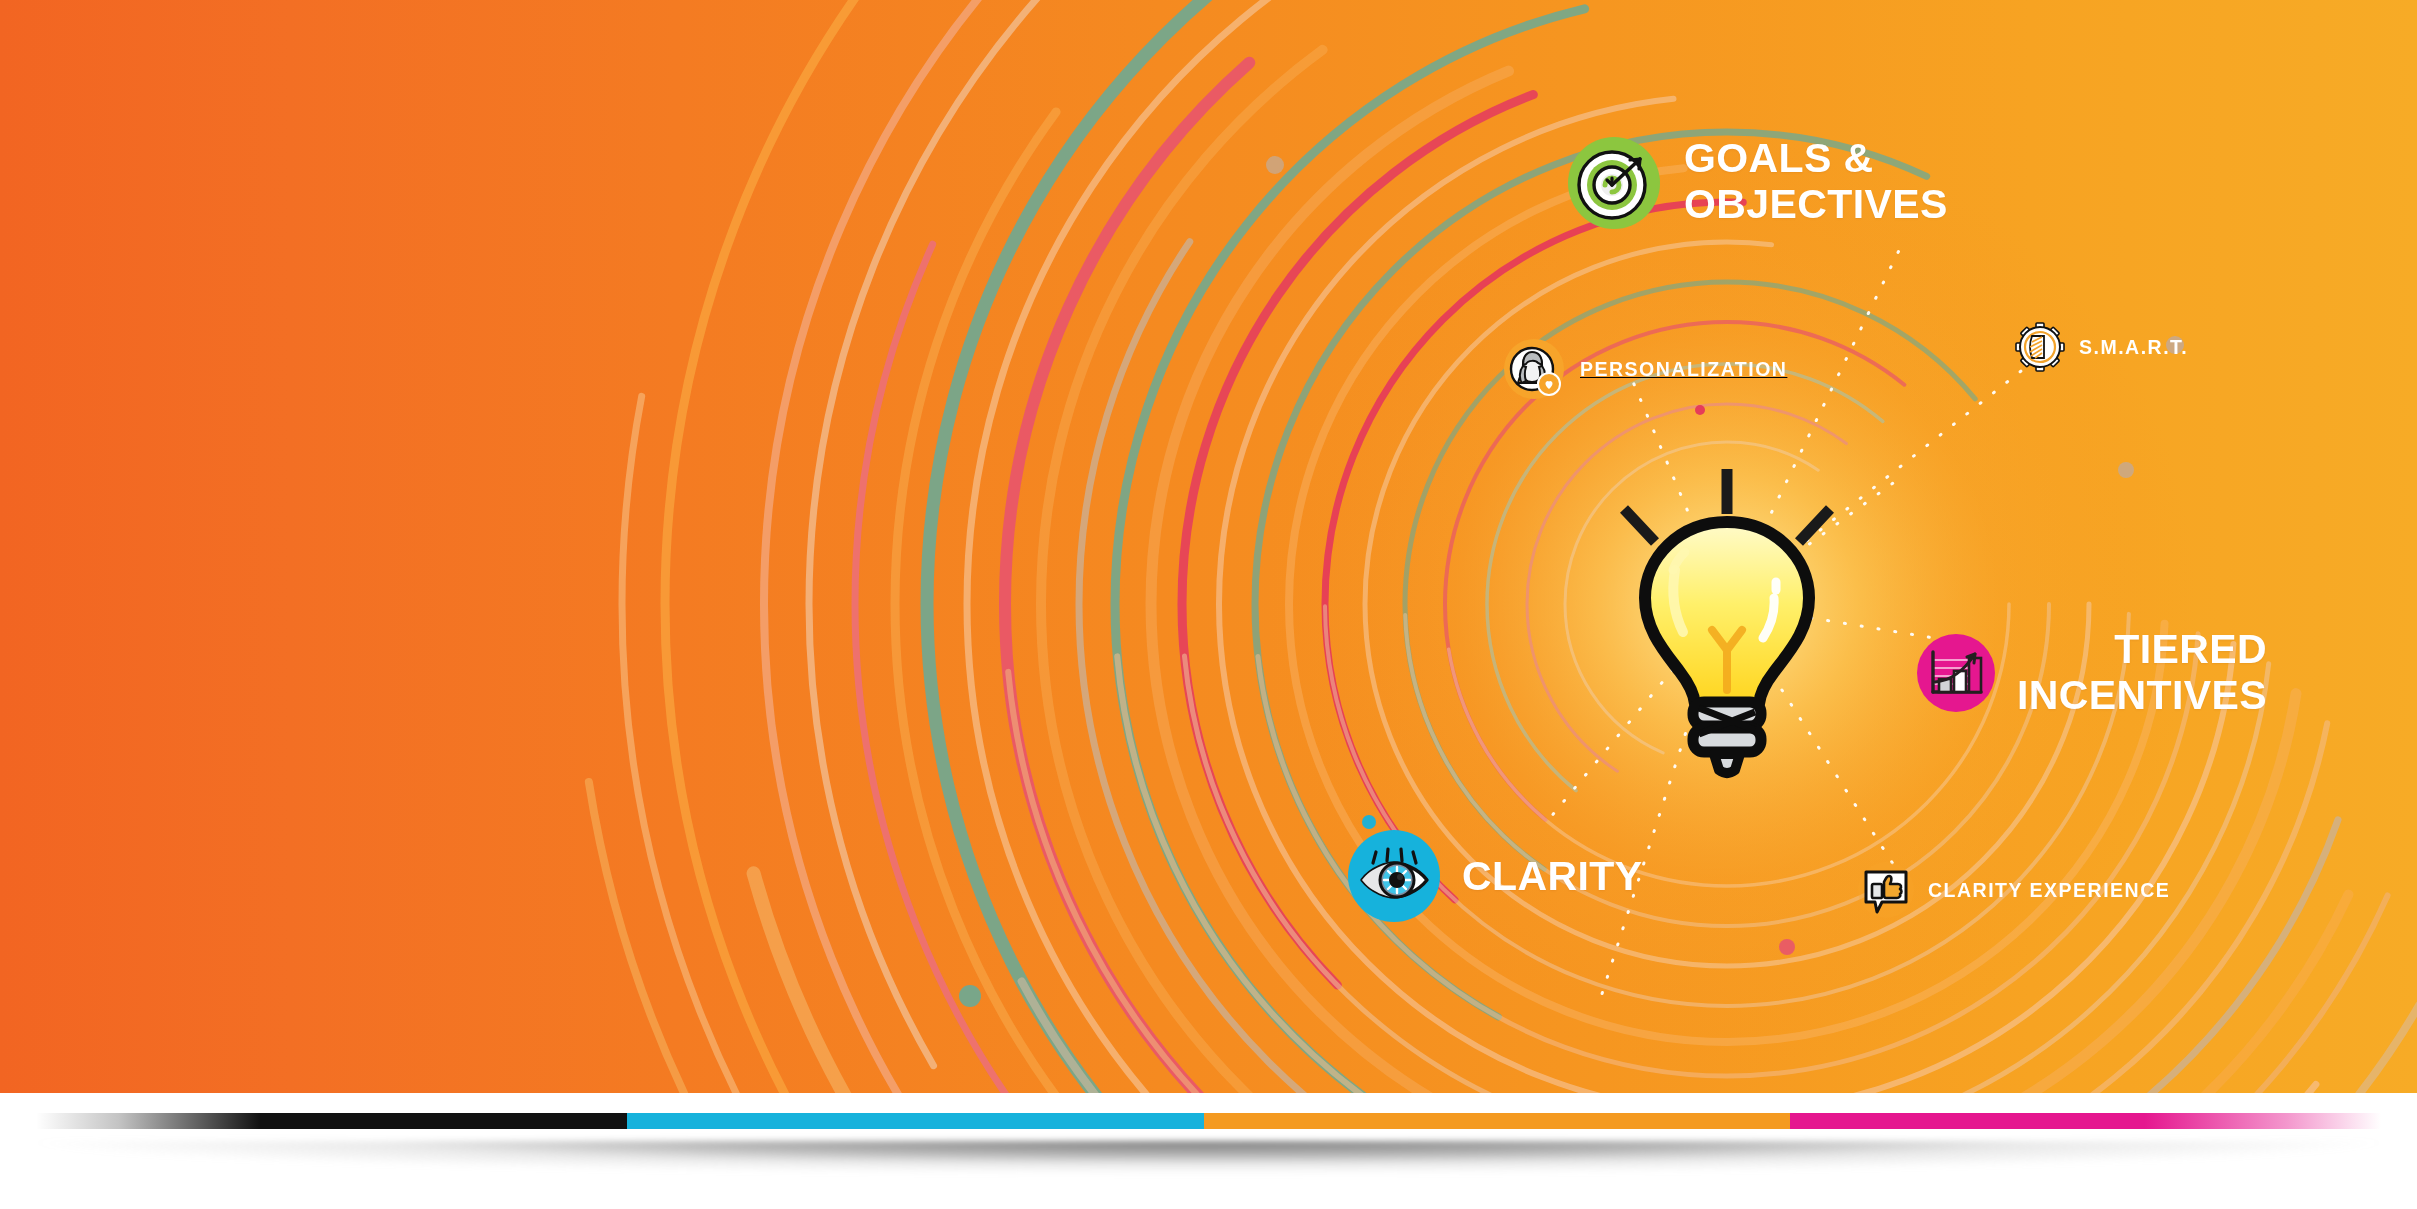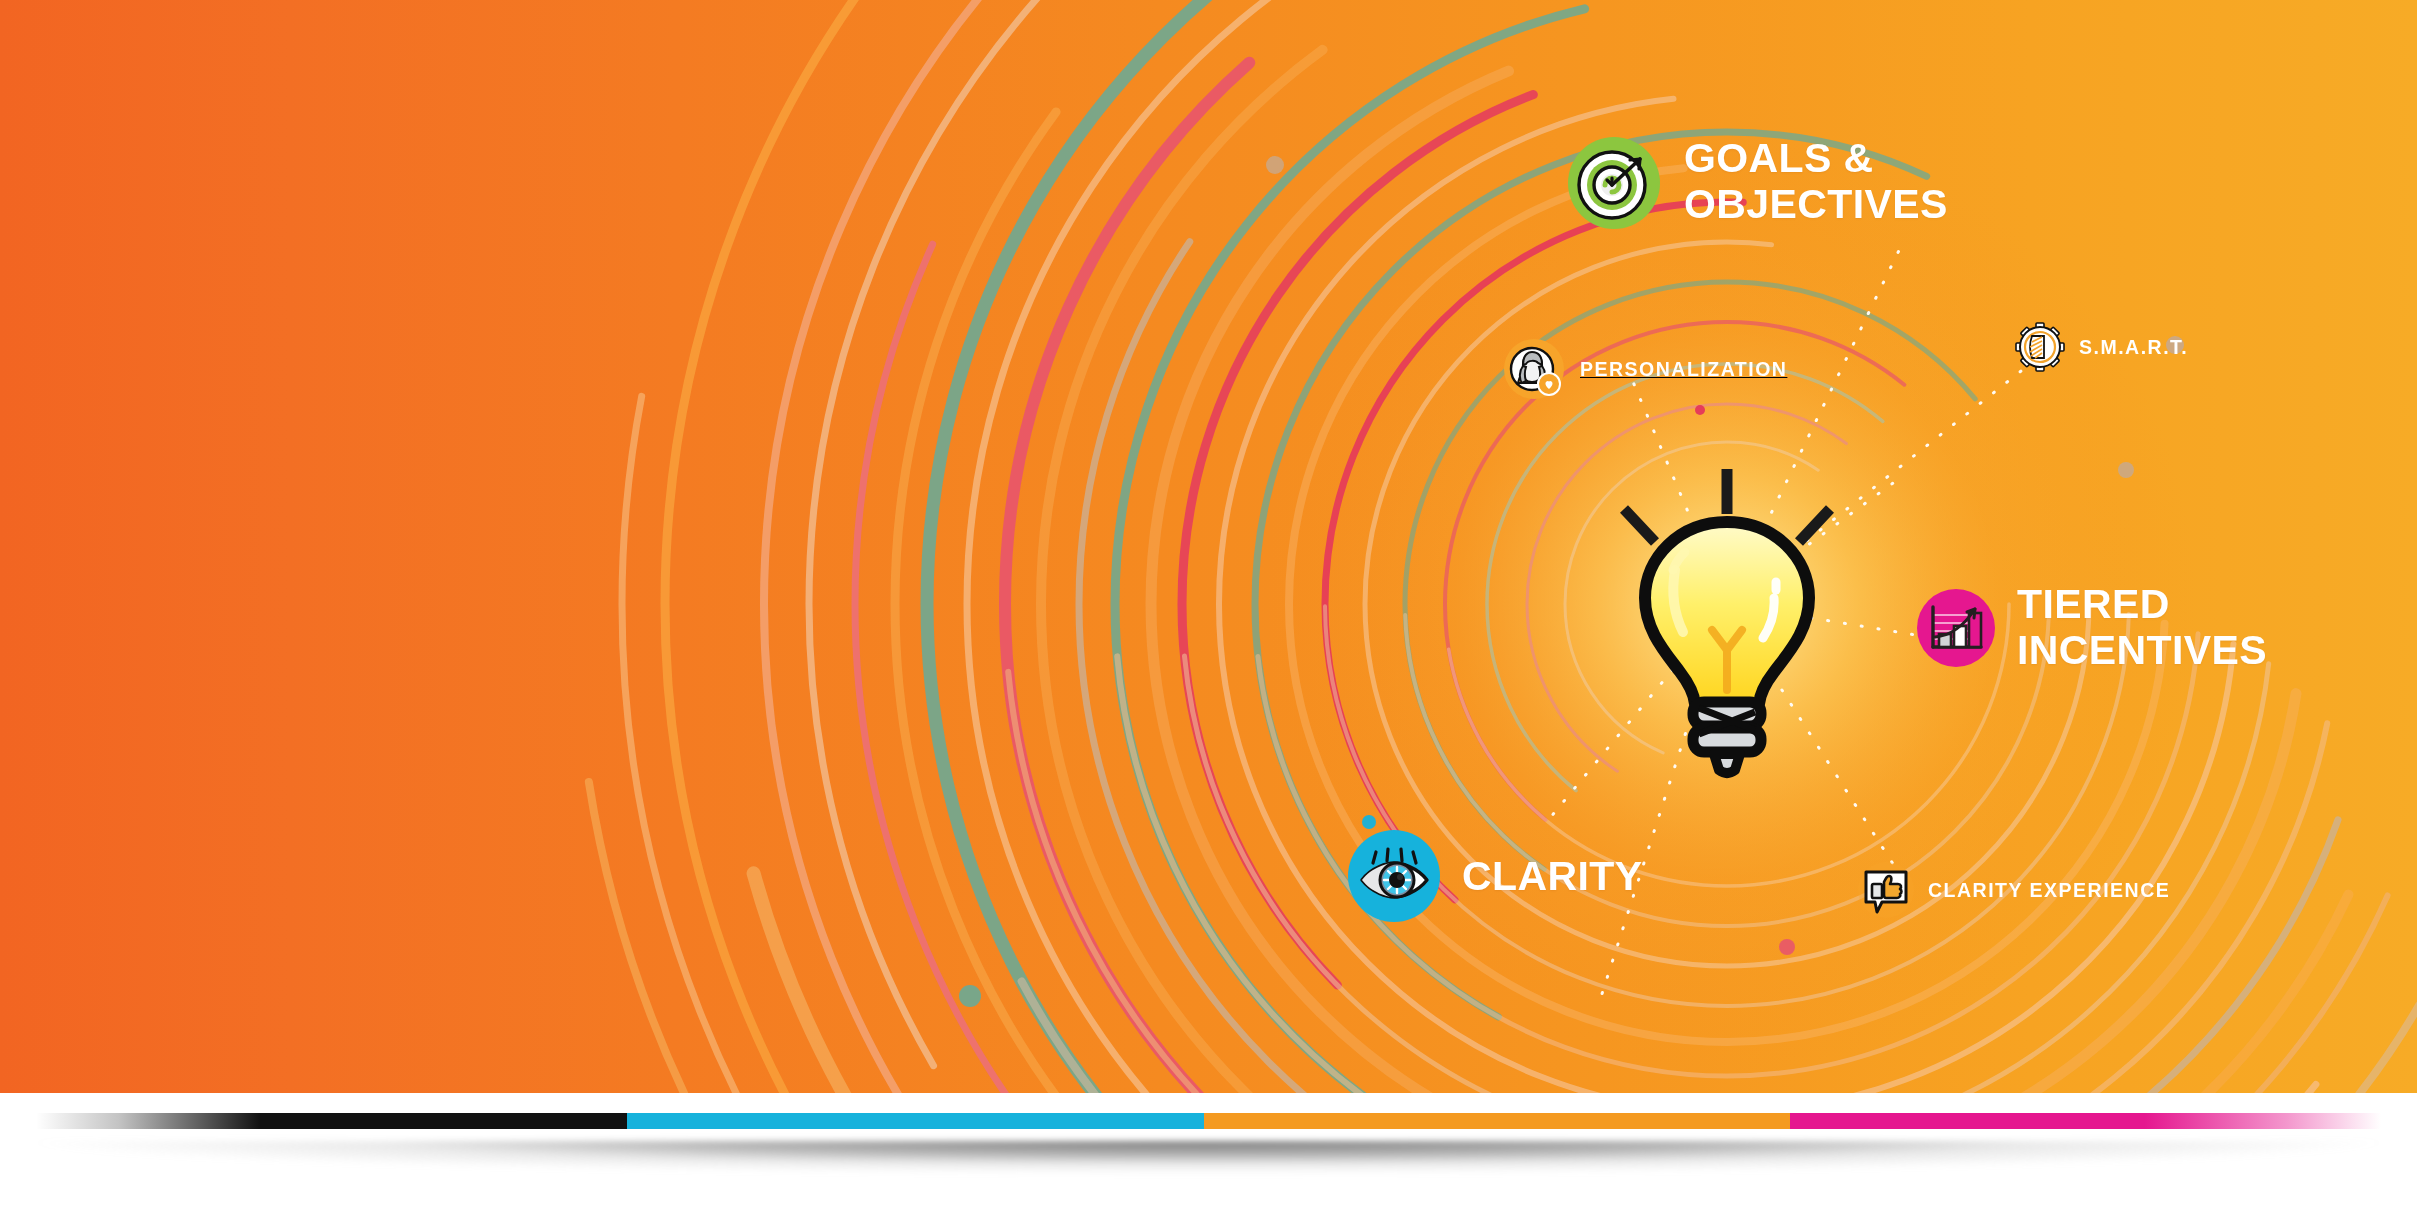--- a/index.html
+++ b/index.html
@@ -82,21 +82,21 @@
     white-space:nowrap;
   }
 
   
   #node-goals        { left:1568px; top:137px; }
   #node-goals .txt   { margin-left:24px; margin-top:-4px; }
   #node-personalization { left:1504px; top:339px;text-decoration:underline; }
   #node-personalization .txt { margin-left:16px; }
   #node-smart        { left:2015px; top:322px;text-align:right; }
   #node-smart .txt   { margin-left:14px; }
-  #node-tiered       { left:1917px; top:583px; }
+  #node-tiered       { left:1917px; top:628px;text-align:right; }
   #node-tiered .txt  { margin-left:22px; margin-top:-2px; }
   #node-clarity      { left:1348px; top:830px; }
   #node-clarity .txt { margin-left:22px; }
   #node-partner      { left:1858px; top:862px; }
   #node-partner .txt { margin-left:14px; }
 </style>
 </head>
 <body>
 
 <div id="stage">

